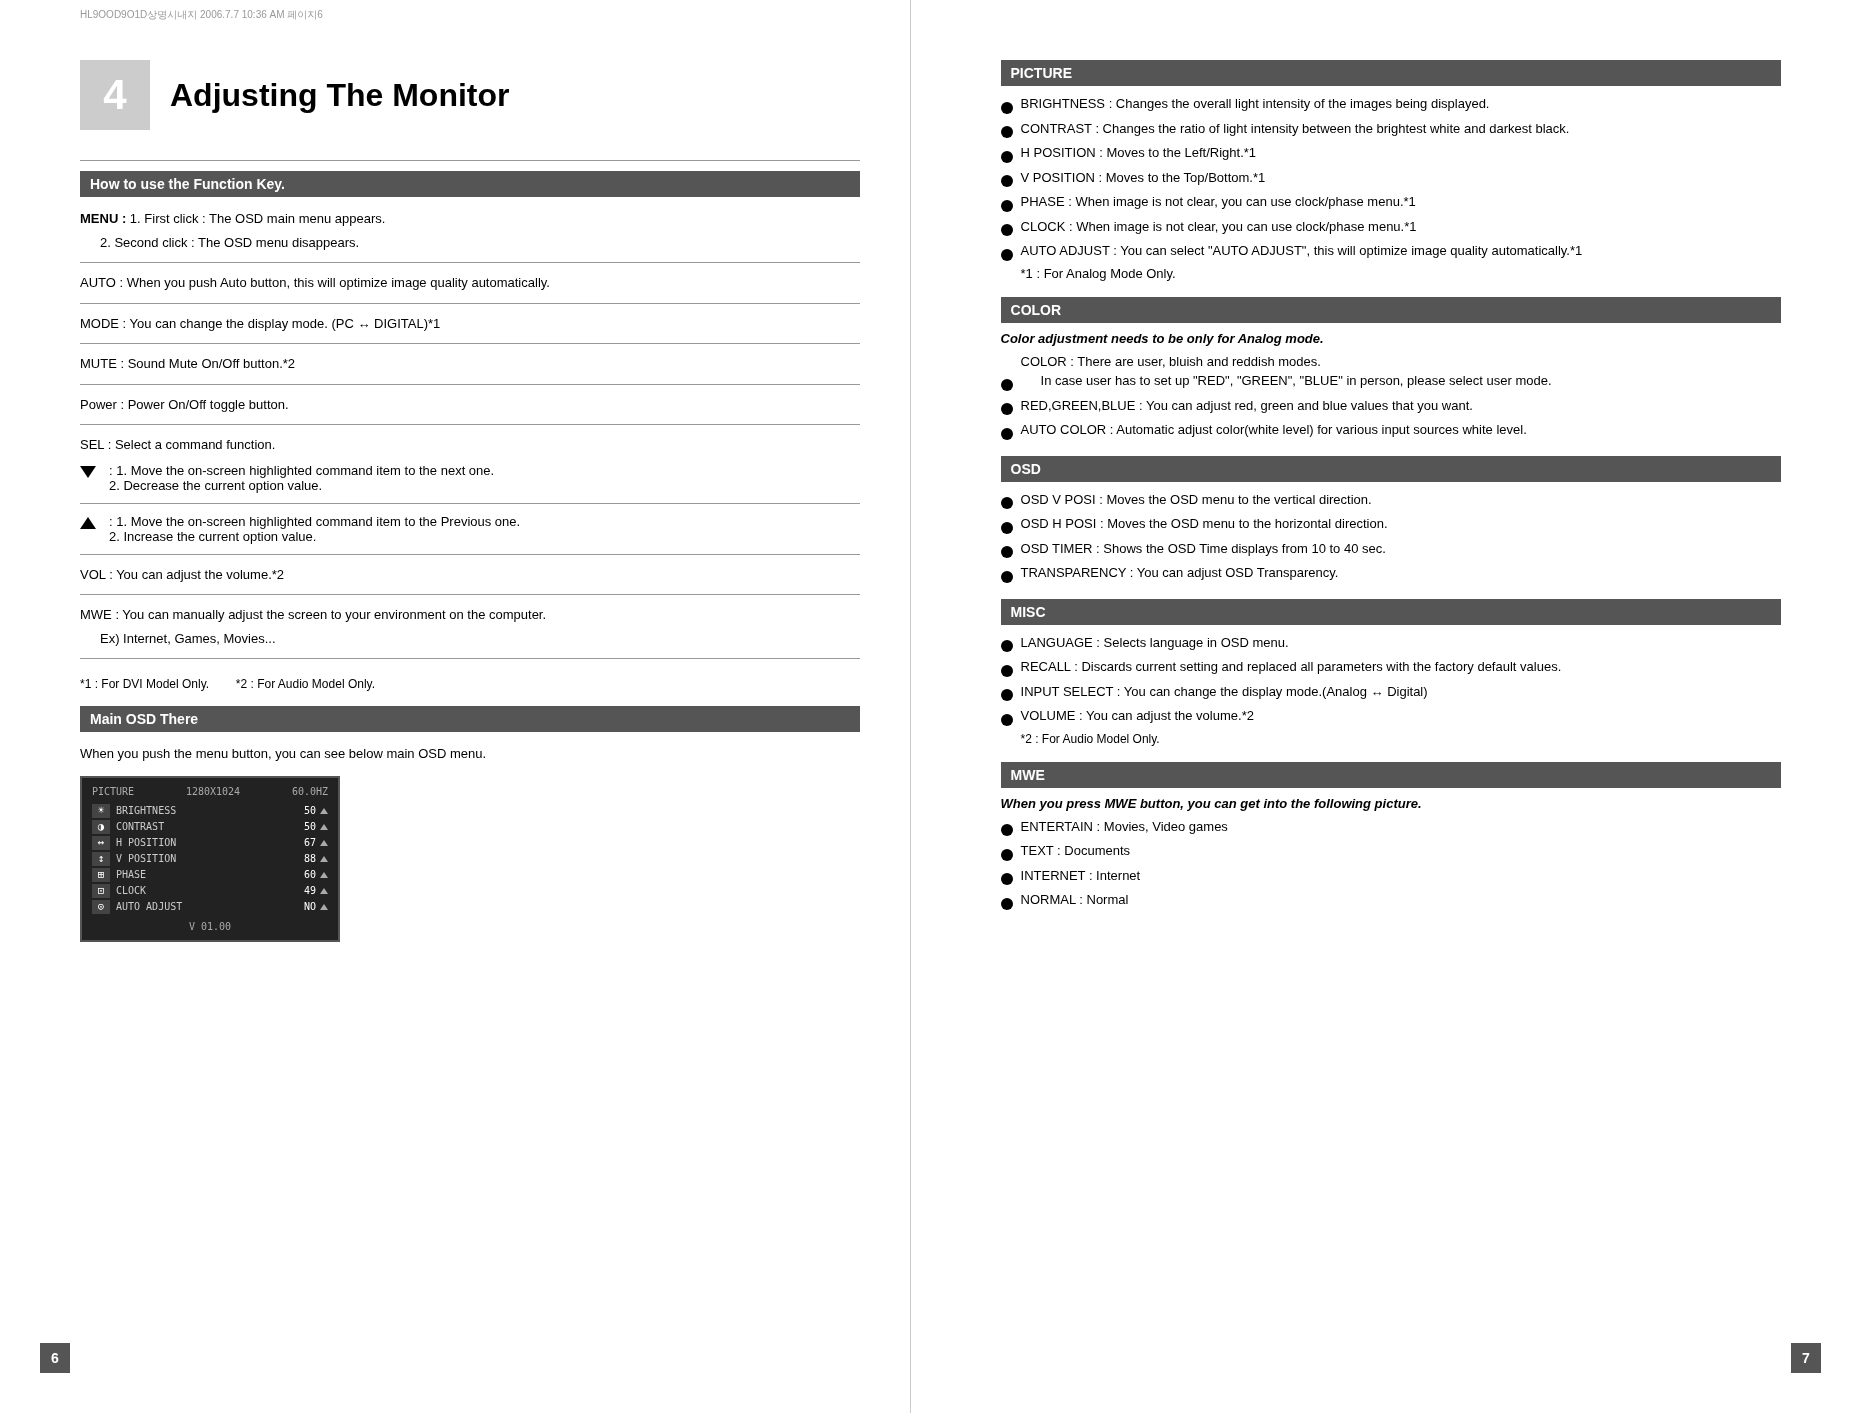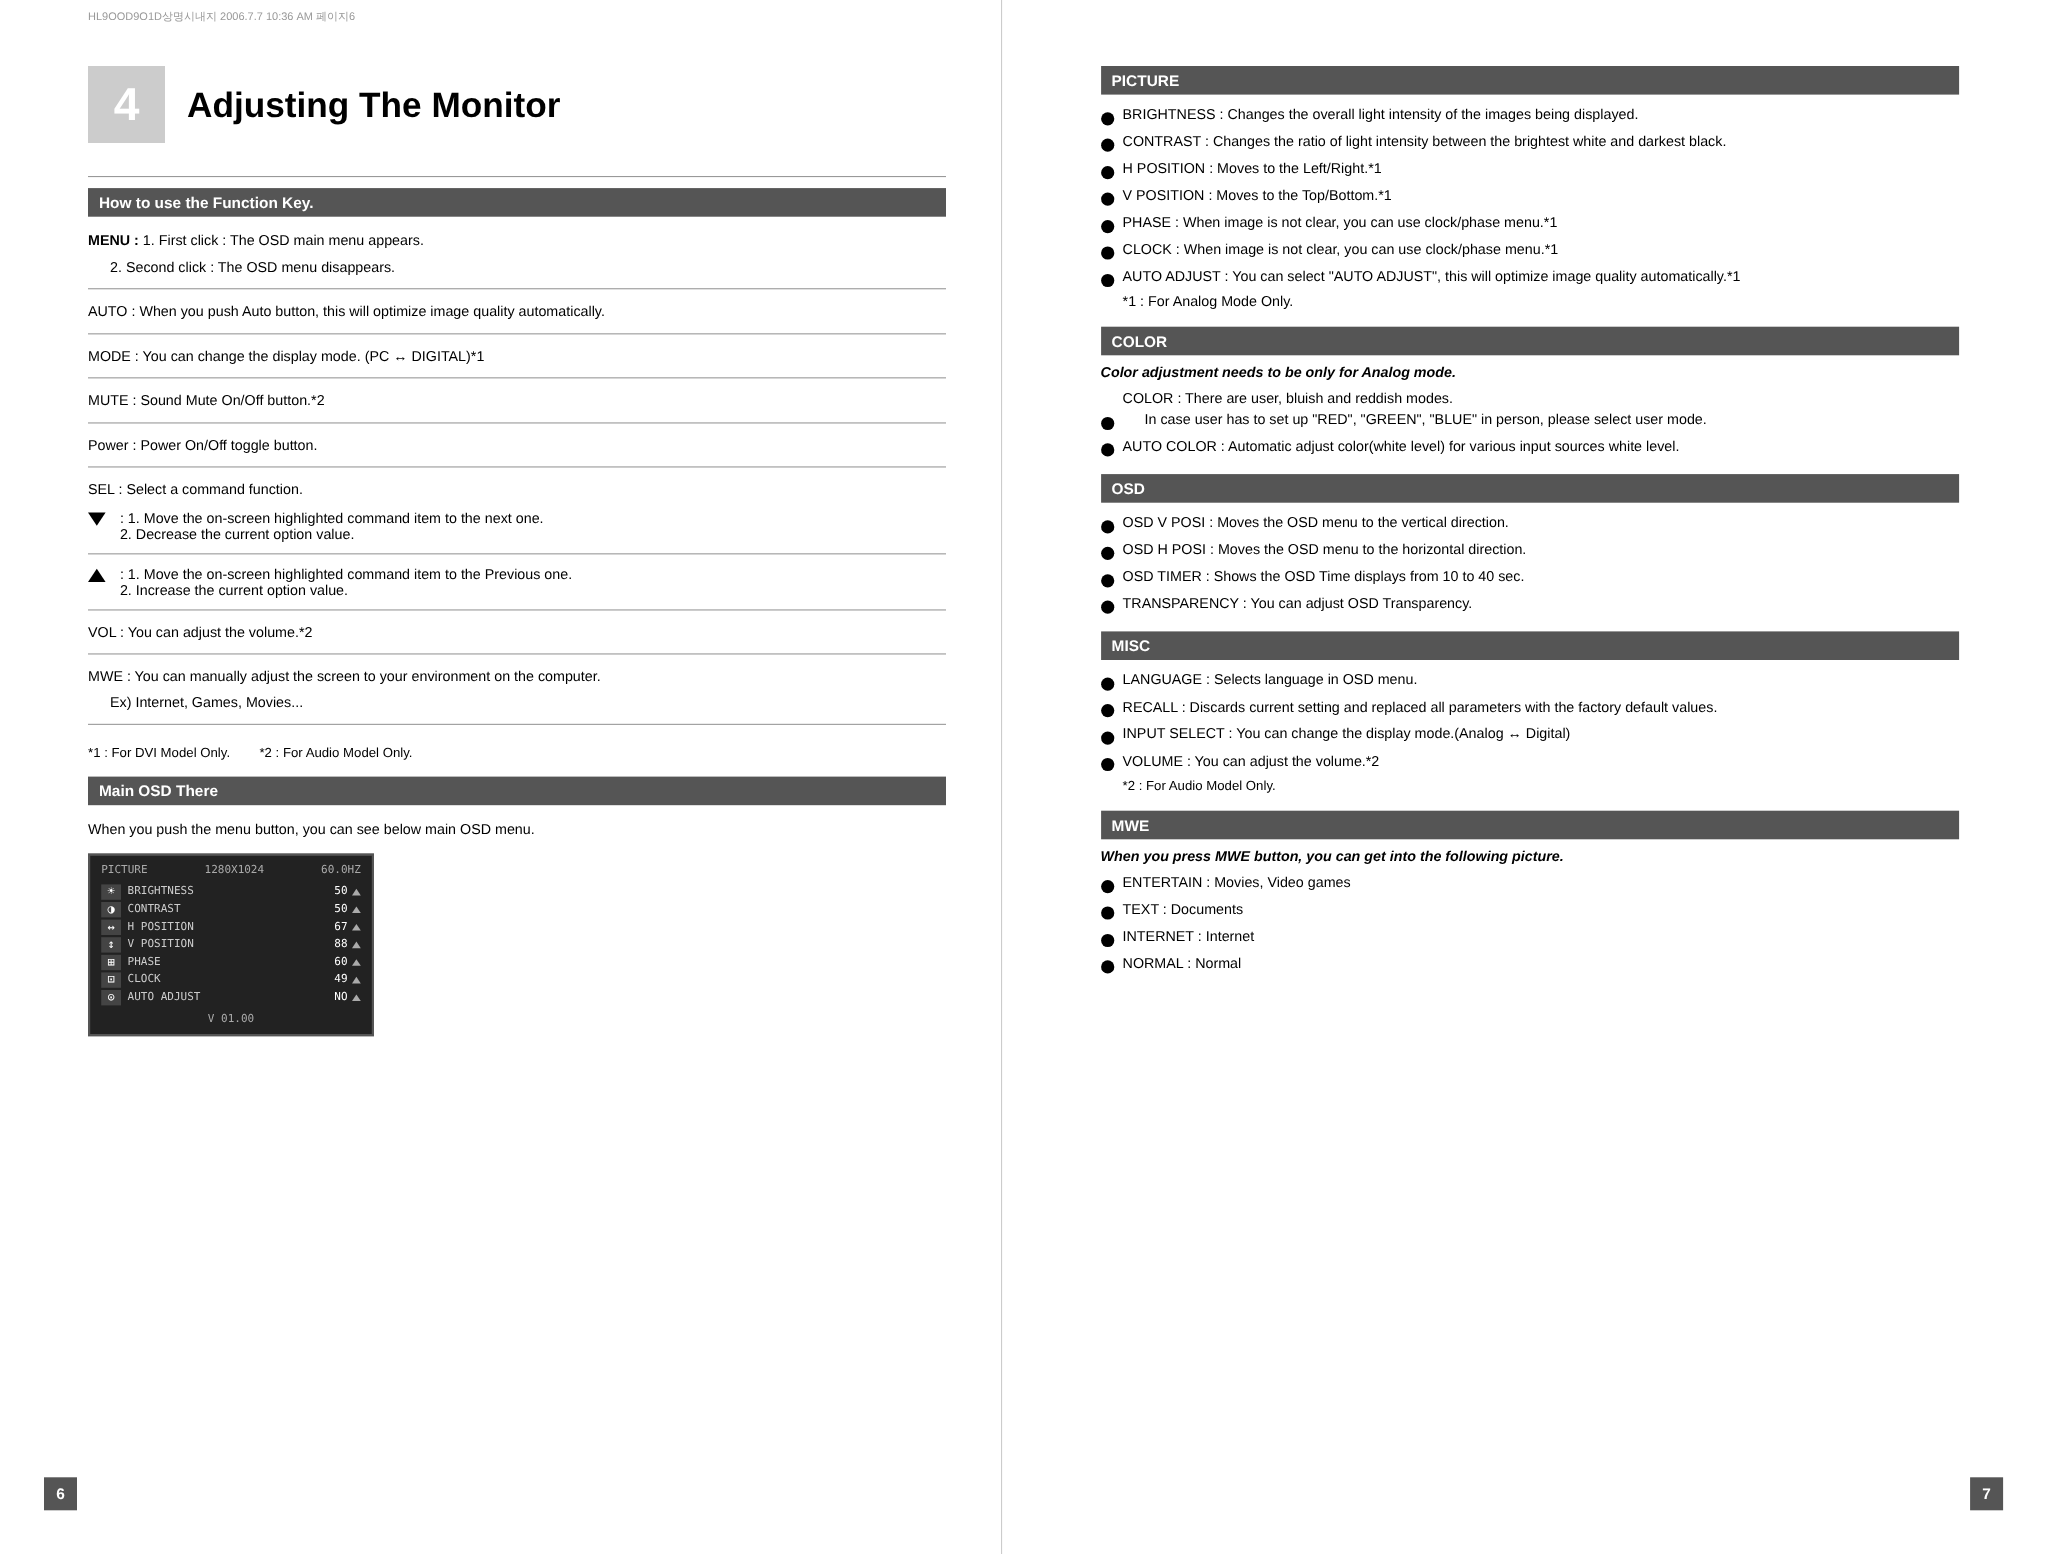--- a/index.html
+++ b/index.html
@@ -510,20 +510,24 @@
 
       <div class="bullet-item">
         <div class="bullet-dot"></div>
         <div class="bullet-text">
           <p>COLOR : There are user, bluish and reddish modes.</p>
           <p class="indent">In case user has to set up  "RED",  "GREEN",  "BLUE" in person, please select user mode.</p>
         </div>
       </div>
       <div class="bullet-item">
         <div class="bullet-dot"></div>
+        <span class="bullet-text">RED,GREEN,BLUE : You can adjust red, green and blue values that you want.</span>
+      </div>
+      <div class="bullet-item">
+        <div class="bullet-dot"></div>
         <span class="bullet-text">AUTO COLOR : Automatic adjust color(white level) for various input sources white level.</span>
       </div>
     </div>
 
     <div class="right-section">
       <div class="section-header">OSD</div>
       <div>
         <div class="bullet-item">
           <div class="bullet-dot"></div>
           <span class="bullet-text">OSD V POSI : Moves the OSD menu to the vertical direction.</span>

